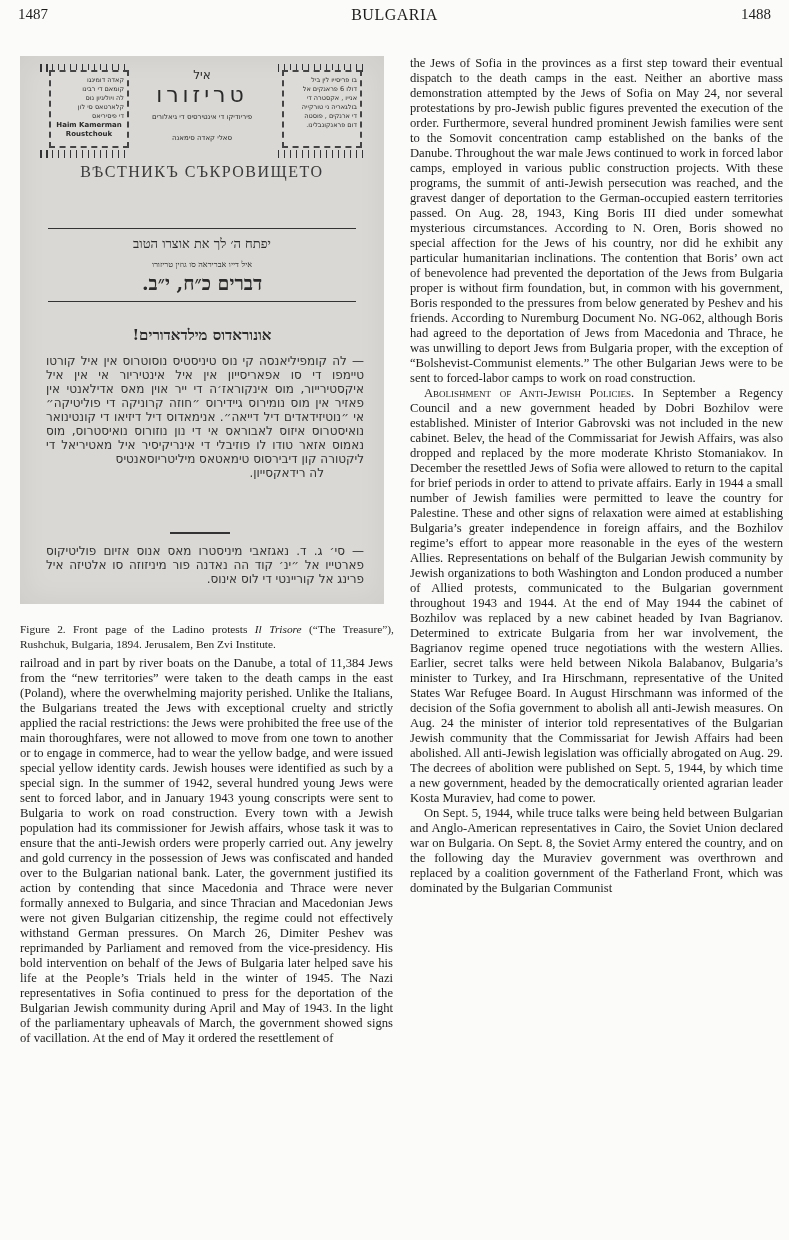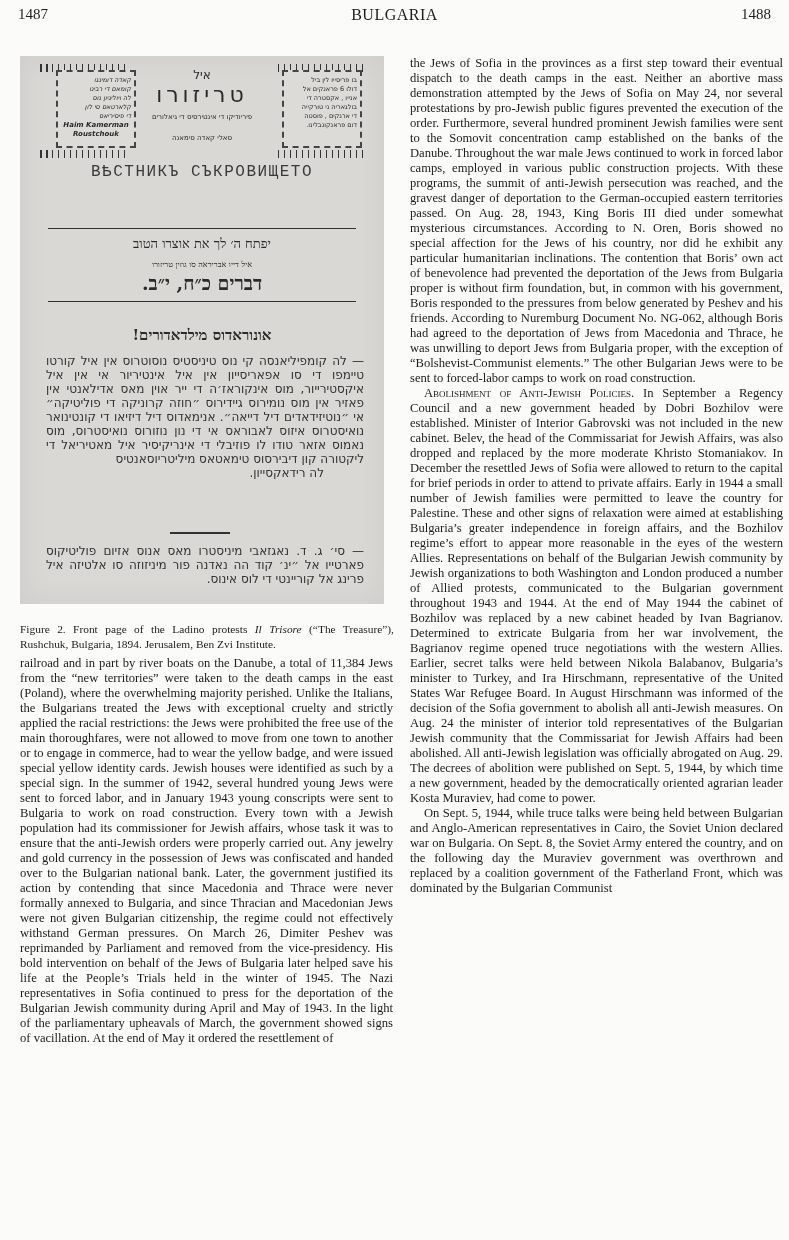--- a/index.html
+++ b/index.html
@@ -31,30 +31,30 @@
     background: #d9d8d4;
     box-shadow: inset 0 0 30px rgba(0,0,0,0.06);
     overflow: hidden;
   }
   .fig-inner { position: absolute; inset: 0; font-family: "DejaVu Sans", sans-serif; color: #2a2a2a; }
   .mast-box {
     position: absolute; top: 14px; width: 80px; height: 78px;
     border: 2px dashed #444; background: #dcdbd7;
     font-size: 6.5px; line-height: 9px; padding: 4px 3px; box-sizing: border-box; text-align: right; direction: rtl;
   }
-  .mast-box.l { left: 36px; font-style: italic; }
+  .mast-box.l { left: 29px; }
   .mast-box.r { right: 22px; }
   .mast-box .latin { direction: ltr; text-align: center; font-weight: bold; font-size: 7px; line-height: 9px; }
   .fringe { position: absolute; height: 8px; background: repeating-linear-gradient(90deg, #333 0 1.5px, transparent 1.5px 6px); }
   .mast-center { position: absolute; left: 110px; width: 144px; top: 12px; text-align: center; direction: rtl; }
   .mast-center .el { font-size: 12px; }
   .mast-center .name { font-size: 22px; letter-spacing: 4px; font-weight: normal; line-height: 26px; }
   .mast-center .sub { font-size: 7px; line-height: 10px; margin-top: 4px; }
   .mast-center .sub2 { font-size: 7px; margin-top: 12px; }
-  .cyr-title { position: absolute; top: 107px; left: 0; right: 0; text-align: center; font-family: Liberation Mono, monospace; font-size: 16px; letter-spacing: 1.5px; color: #3a3a3a; }
+  .cyr-title { position: absolute; top: 107px; left: 0; right: 0; text-align: center; font-family: Liberation Serif, serif; font-size: 16px; letter-spacing: 1.5px; color: #3a3a3a; }
   .rule { position: absolute; left: 28px; right: 28px; height: 0; border-top: 1.5px solid #333; }
   .heb-line { position: absolute; left: 0; right: 0; text-align: center; direction: rtl; font-family: "DejaVu Serif", serif; }
   .heb-body { position: absolute; left: 26px; right: 20px; direction: rtl; text-align: justify; font-size: 12px; line-height: 14px; color: #333; }
   .ornament { position: absolute; left: 150px; width: 60px; height: 2px; background: #333; }
 
   .caption {
     position: absolute; left: 20px; top: 622px; width: 374px;
     font-size: 11.4px; line-height: 15px; text-align: justify;
   }
 </style>

